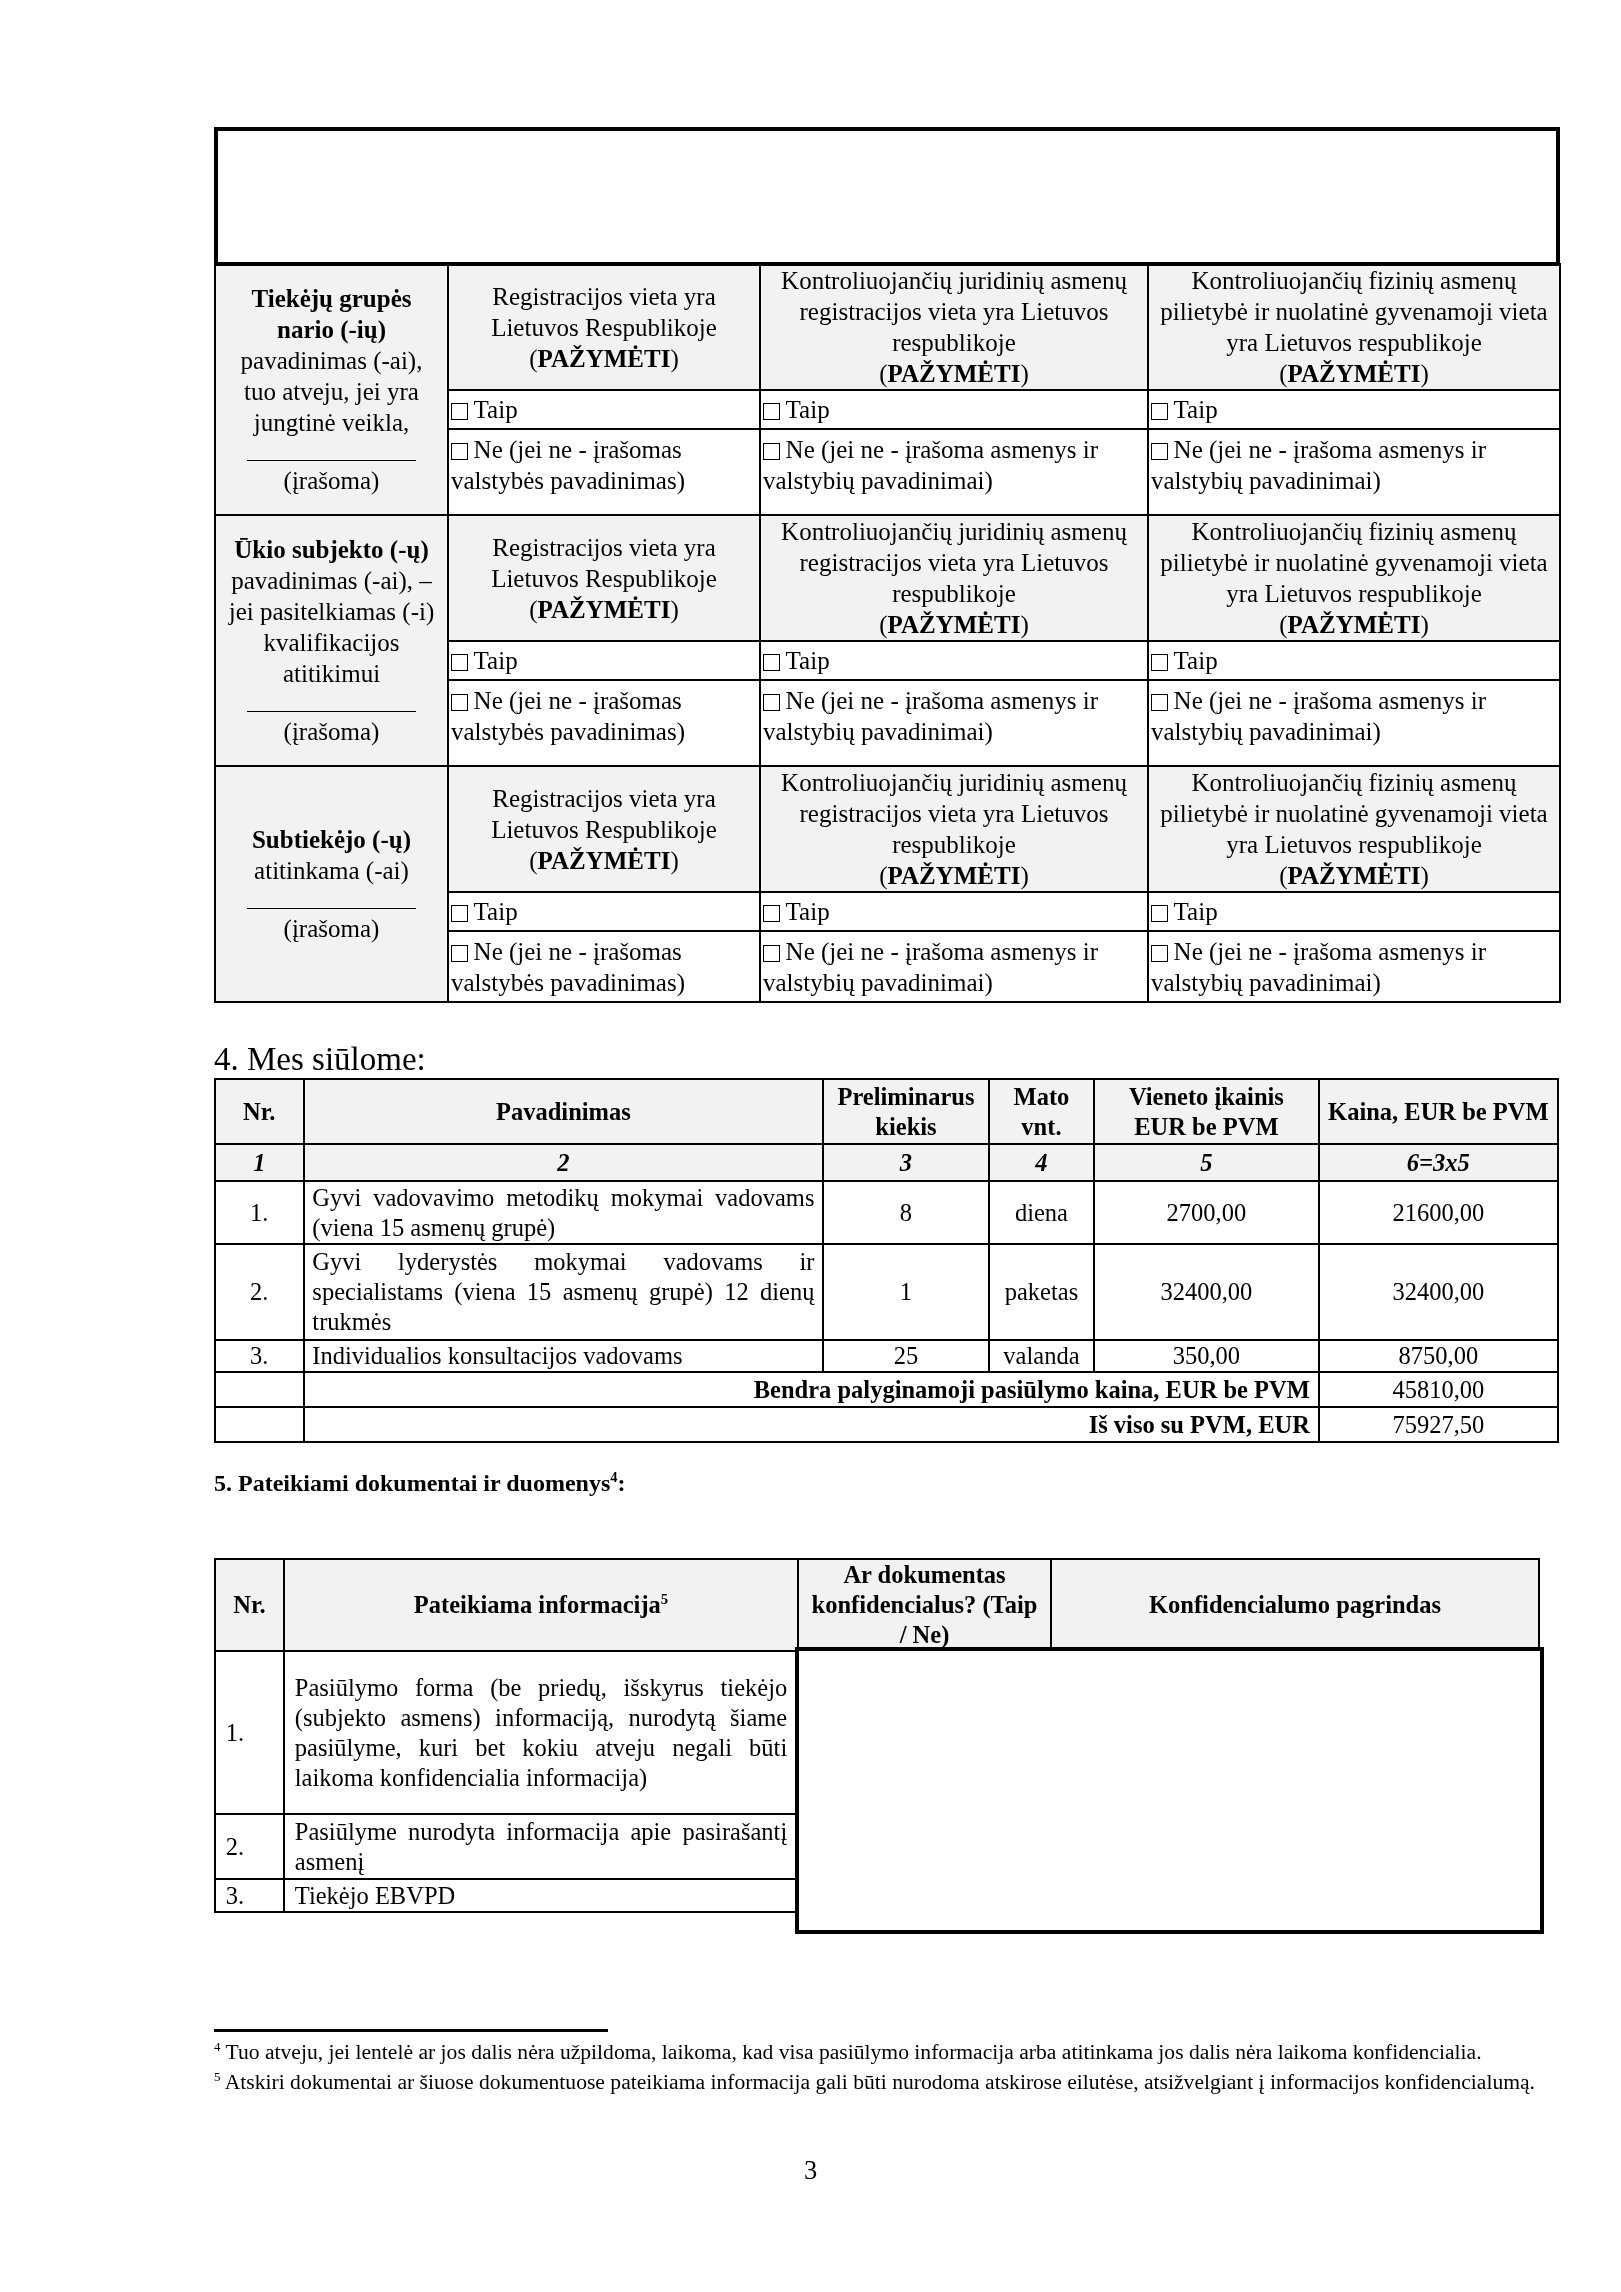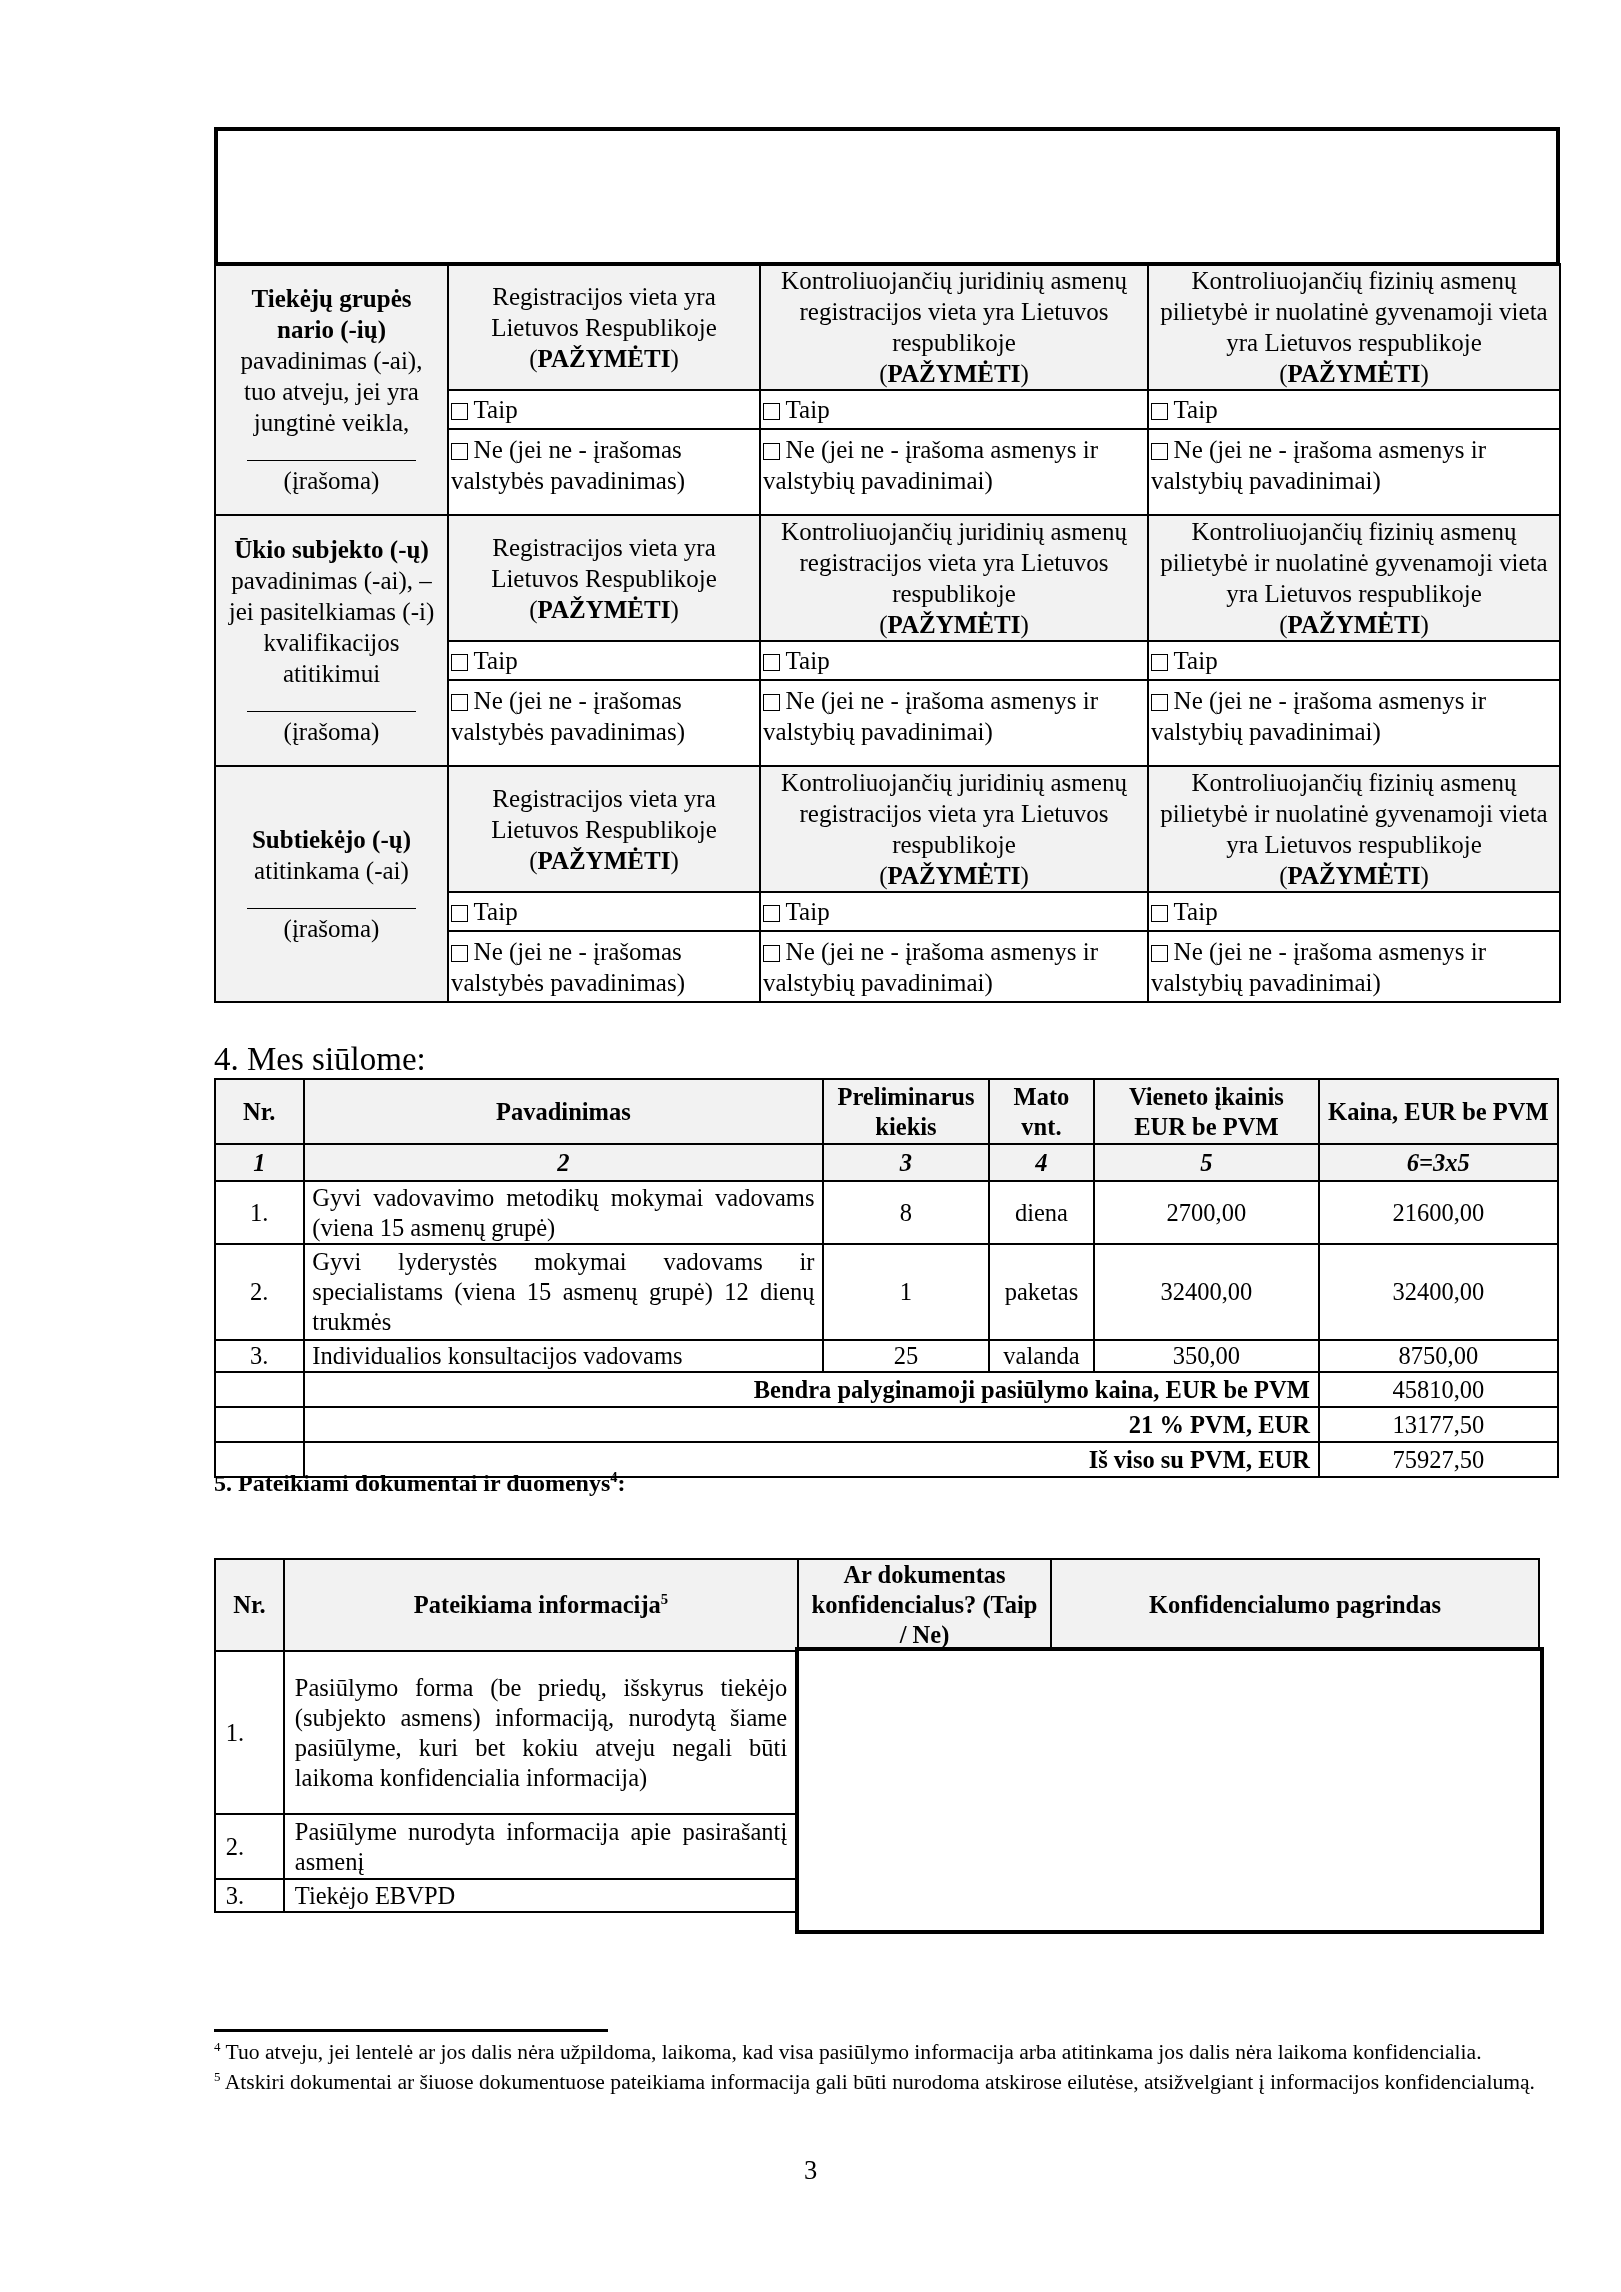--- a/index.html
+++ b/index.html
@@ -158,25 +158,20 @@
       <td class="c">350,00</td>
       <td class="c">8750,00</td>
     </tr>
     <tr style="height:35px">
       <td></td>
       <td colspan="4" class="b r">Bendra palyginamoji pasiūlymo kaina, EUR be PVM</td>
       <td class="c">45810,00</td>
     </tr>
     <tr style="height:35px">
       <td></td>
-      <td colspan="4" class="b r">21 % PVM, EUR</td>
-      <td class="c">13177,50</td>
-    </tr>
-    <tr style="height:35px">
-      <td></td>
       <td colspan="4" class="b r">Iš viso su PVM, EUR</td>
       <td class="c">75927,50</td>
     </tr>
   </tbody>
 </table>
 
 <div id="h5" class="abs"><span>5.  Pateikiami dokumentai ir duomenys</span><sup>4</sup>:</div>
 <table id="t5" class="abs">
   <colgroup>
     <col style="width:69px">

